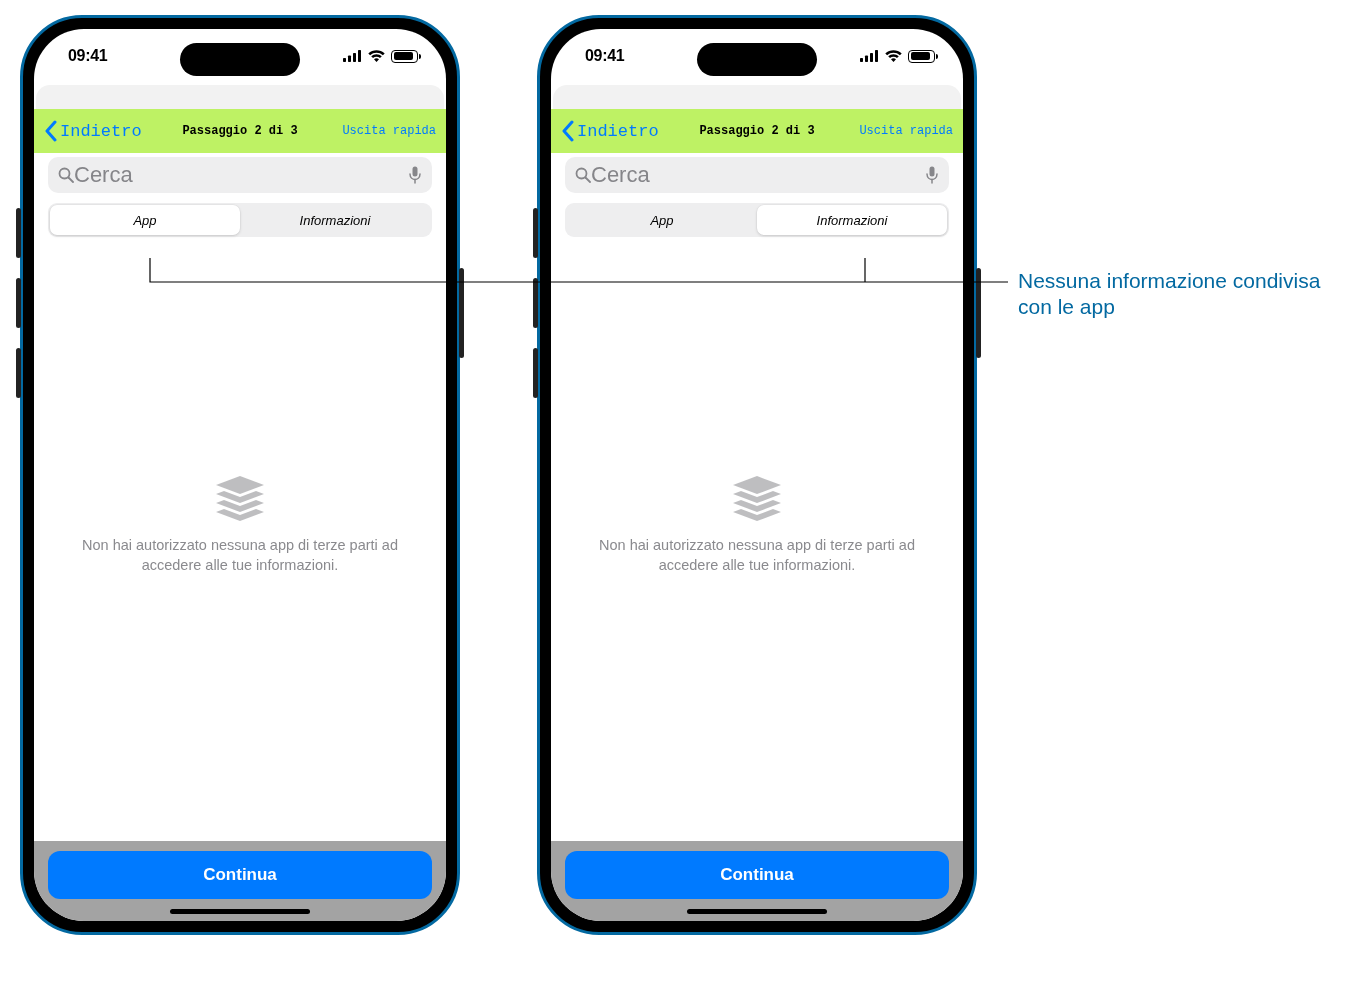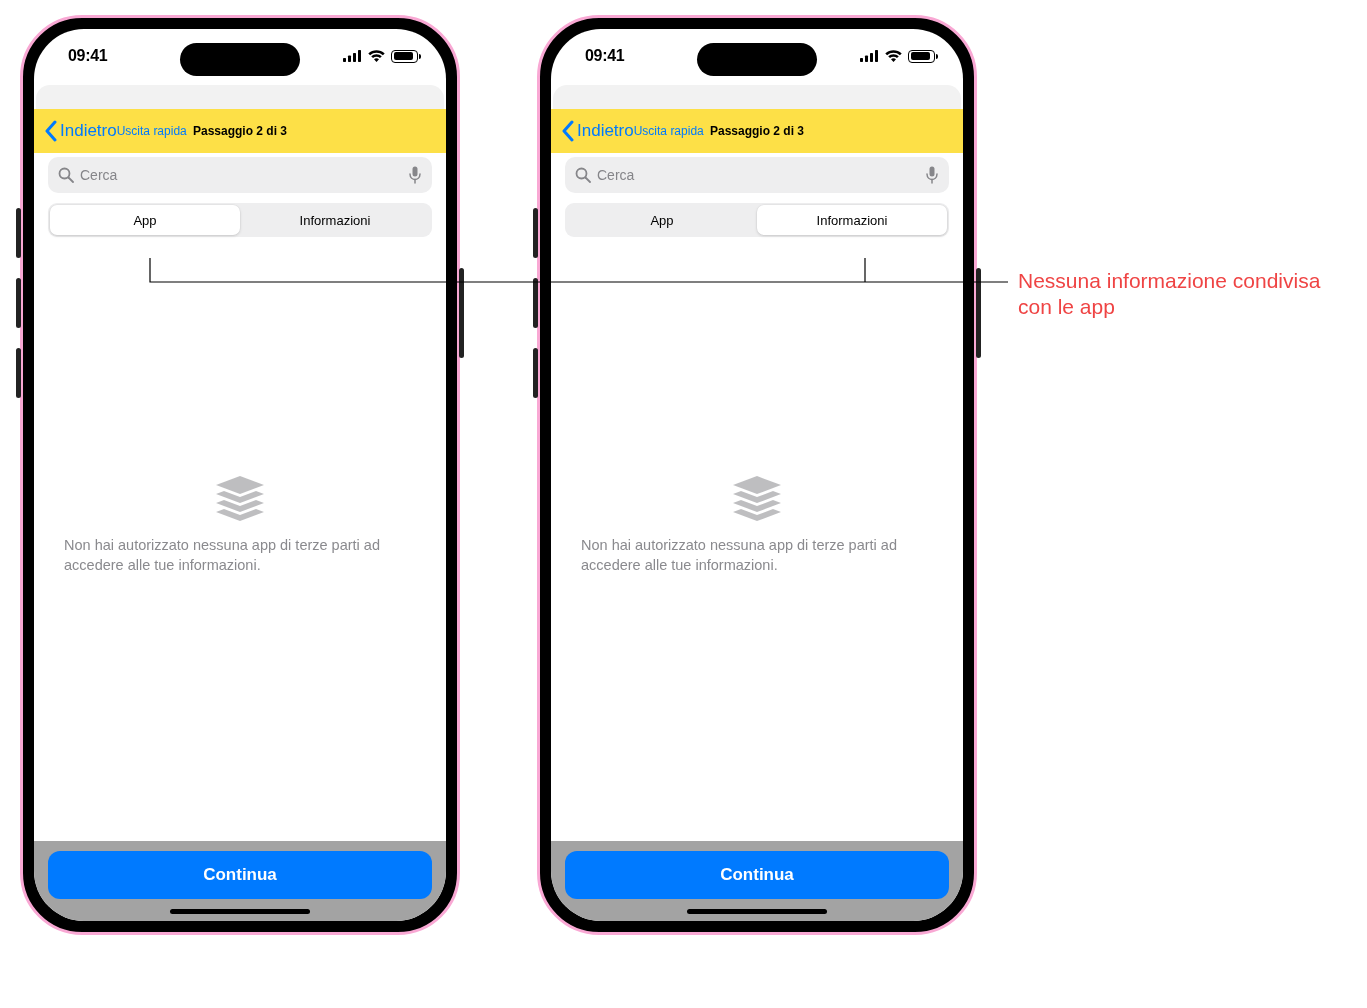--- a/index.html
+++ b/index.html
@@ -16,21 +16,21 @@
     position: relative;
     width: 1367px;
     height: 1008px;
   }
 
   
   .phone {
     position: absolute;
     width: 440px;
     height: 920px;
-    border: 3px solid #f9a8d4;
+    border: 3px solid #0369a1;
     border-radius: 62px;
     background: #000;
     box-shadow: inset 0 0 0 8px #000;
   }
   .phone.left  { left: 20px;  top: 15px; }
   .phone.right { left: 537px; top: 15px; }
 
   
   .phone::before,
   .phone::after {
@@ -100,48 +100,49 @@
     background:#f2f2f2;
     border-top-left-radius: 14px;
     border-top-right-radius: 14px;
     margin: 2px 2px 0 2px;
   }
 
   .nav-bar {
     height: 44px;
     display:flex;
     align-items:center;
+    justify-content:space-between;
     padding: 0 10px;
-    background:#fde047;
+    background:#bef264;
     font-size:17px;
     position: relative;
+    font-family: Liberation Mono, monospace;
   }
   .nav-left { display:flex; align-items:center; gap:2px; color:#007aff; }
   .nav-title { position:absolute; left:50%; transform:translateX(-50%); font-weight:600; color:#000; font-size:12px; }
   .nav-right { color:#007aff; font-size:12px; }
 
   .chev-left { width:14px; height:22px; }
 
   .search-wrap { padding: 4px 14px 6px; }
   .search-field {
     background:#eeeeef;
     border-radius:10px;
     height:36px;
     display:flex;
     align-items:center;
     padding:0 10px;
-    gap:6px;
     color:#858589;
-    font-size:14px;
+    font-size:22px;
   }
   .search-field .spacer { flex:1; }
   .mag-svg { width:16px; height:16px; }
   .mic-svg { width:14px; height:18px; }
 
-  .seg-wrap { padding: 4px 14px 0; }
+  .seg-wrap { padding: 4px 14px 0; font-style: italic; }
   .segmented {
     display:flex;
     background:#eeeeef;
     border-radius:9px;
     padding:2px;
     height:34px;
   }
   .segment {
     flex:1;
     display:flex;
@@ -158,21 +159,21 @@
     box-shadow: 0 1px 3px rgba(0,0,0,0.15), 0 0 0 0.5px rgba(0,0,0,0.04);
   }
 
   .content-area {
     flex:1;
     display:flex;
     flex-direction:column;
     align-items:center;
     justify-content:center;
     padding: 0 30px 120px;
-    text-align:left;
+    text-align:center;
     color:#8a8a8e;
     margin-top:12px;
   }
   .stack-icon { width:60px; height:48px; margin-bottom:14px; opacity:0.55; }
   .empty-text { font-size:14.5px; line-height:1.35; color:#8a8a8e; }
 
   .bottom-bar {
     position:absolute;
     left:0; right:0; bottom:0;
     padding: 10px 14px 22px;
@@ -200,21 +201,21 @@
     border-radius:3px;
   }
 
   
   .callout-text {
     position:absolute;
     left: 1018px;
     top: 268px;
     font-size: 21px;
     line-height:1.25;
-    color:#ef4444;
+    color:#0369a1;
     font-family: -apple-system, "SF Pro Text", Helvetica, Arial, sans-serif;
     max-width: 330px;
   }
 
   svg { display:block; }
   .callout-svg {
     position:absolute;
     left:0; top:0;
     pointer-events:none;
   }

